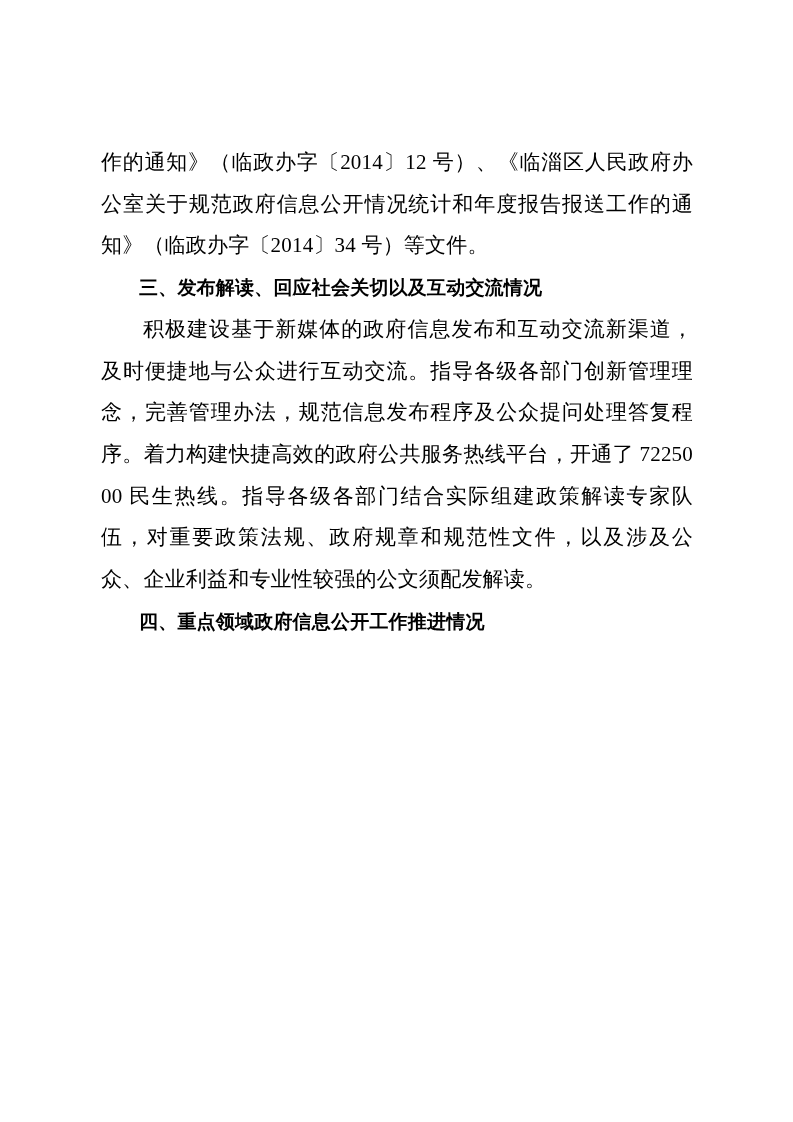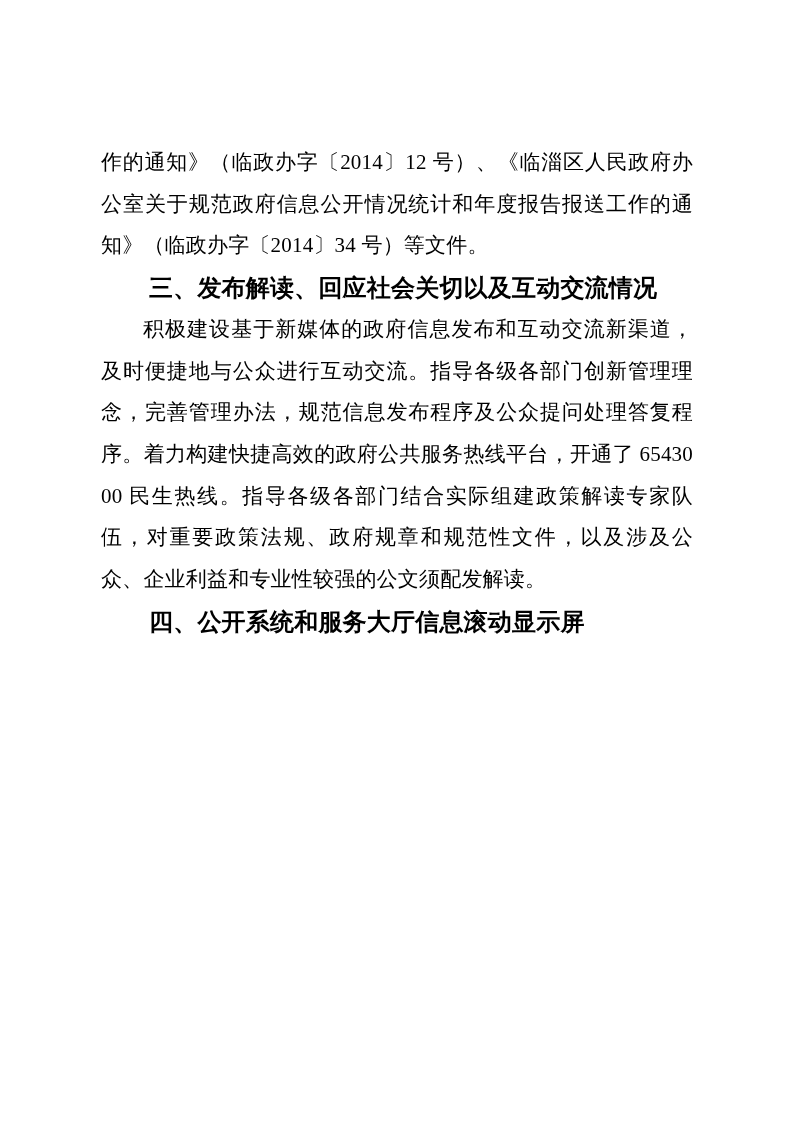--- a/index.html
+++ b/index.html
@@ -29,21 +29,21 @@
     text-align: justify;
     text-justify: inter-ideograph;
     word-break: break-all;
     letter-spacing: 0.2px;
   }
   .para.indent {
     text-indent: 2em;
   }
   .heading {
     margin: 0;
-    font-size: 24px;
+    font-size: 19px;
     line-height: 41.7px;
     font-weight: bold;
     font-family: "Liberation Sans", sans-serif;
     text-indent: 2em;
     word-break: break-all;
     letter-spacing: 0.2px;
   }
   .page-number {
     position: absolute;
     left: 682px;
@@ -60,22 +60,22 @@
 <body>
 
 <div class="page">
 
   <div class="text-block">
 
     <p class="para">作的通知》（临政办字〔2014〕12 号）、《临淄区人民政府办公室关于规范政府信息公开情况统计和年度报告报送工作的通知》（临政办字〔2014〕34 号）等文件。</p>
 
     <p class="heading">三、发布解读、回应社会关切以及互动交流情况</p>
 
-    <p class="para indent">积极建设基于新媒体的政府信息发布和互动交流新渠道，及时便捷地与公众进行互动交流。指导各级各部门创新管理理念，完善管理办法，规范信息发布程序及公众提问处理答复程序。着力构建快捷高效的政府公共服务热线平台，开通了 6543000 民生热线。指导各级各部门结合实际组建政策解读专家队伍，对重要政策法规、政府规章和规范性文件，以及涉及公众、企业利益和专业性较强的公文须配发解读。</p>
+    <p class="para indent">积极建设基于新媒体的政府信息发布和互动交流新渠道，及时便捷地与公众进行互动交流。指导各级各部门创新管理理念，完善管理办法，规范信息发布程序及公众提问处理答复程序。着力构建快捷高效的政府公共服务热线平台，开通了 7225000 民生热线。指导各级各部门结合实际组建政策解读专家队伍，对重要政策法规、政府规章和规范性文件，以及涉及公众、企业利益和专业性较强的公文须配发解读。</p>
 
-    <p class="heading">四、公开系统和服务大厅信息滚动显示屏</p>
+    <p class="heading">四、重点领域政府信息公开工作推进情况</p>
 
 
   </div>
 
   <div class="page-number">2</div>
 
 </div>
 
 </body></html>

